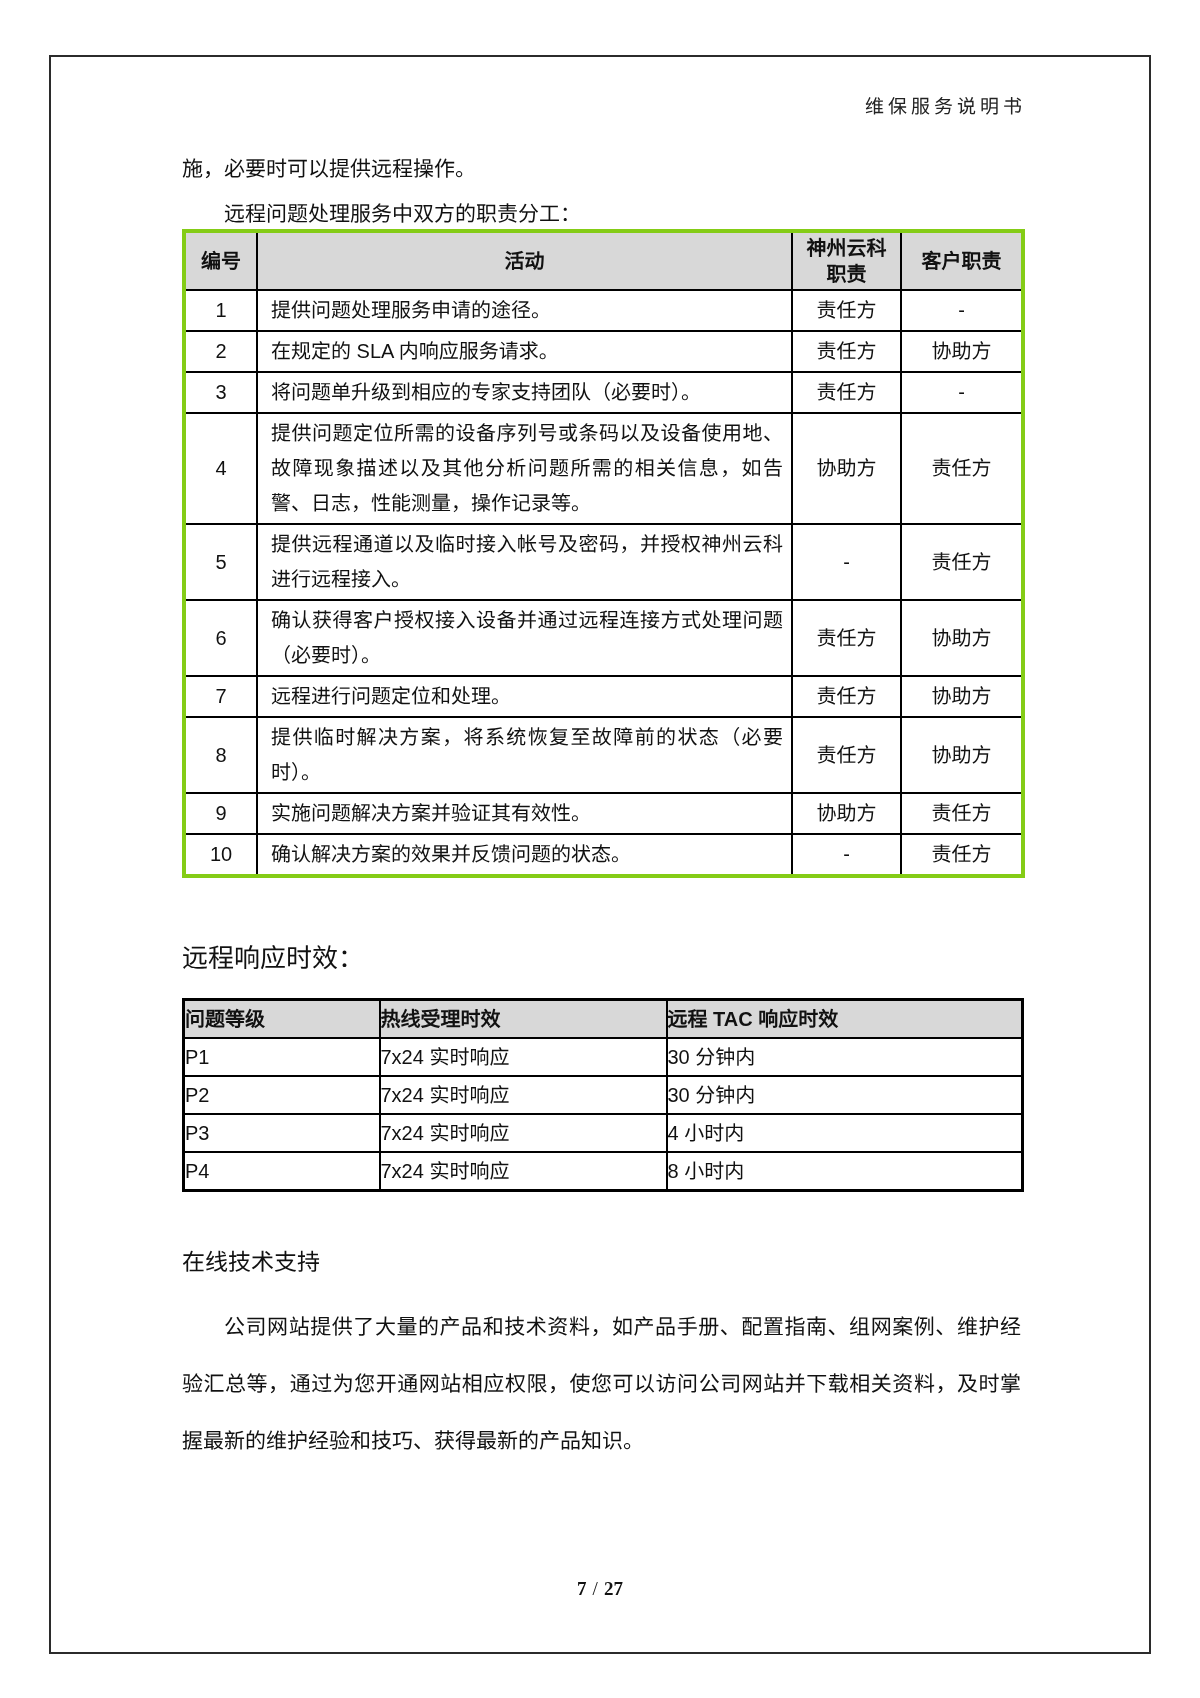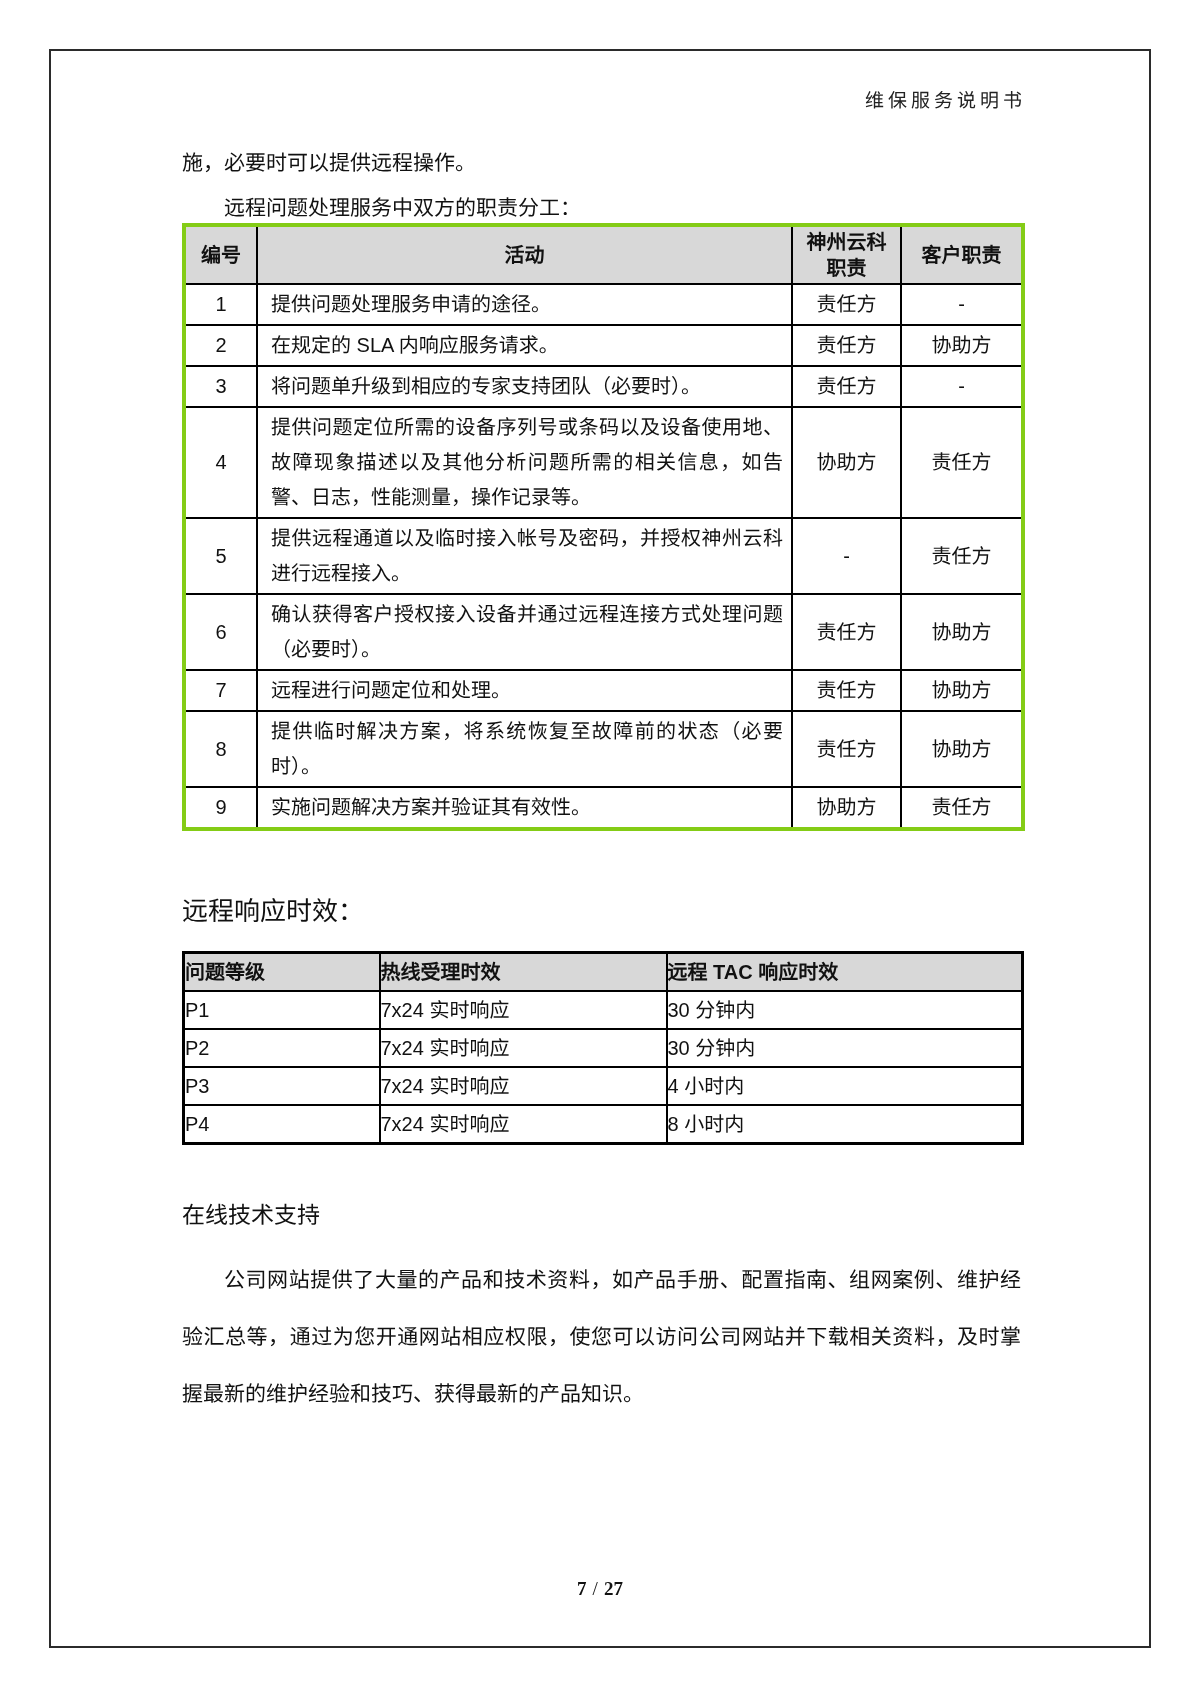--- a/index.html
+++ b/index.html
@@ -8,21 +8,21 @@
     width: 1200px;
     height: 1698px;
     background: #ffffff;
     font-family: "Liberation Sans", sans-serif;
     color: #111111;
     overflow: hidden;
   }
   .frame {
     position: absolute;
     left: 49px;
-    top: 49px;
+    top: 55px;
     width: 1098px;
     height: 1595px;
     border: 2px solid #2b2b2b;
     background: #ffffff;
   }
   .doc-header {
     margin: 34px 123px 0 0;
     text-align: right;
     font-family: "Liberation Serif", "DejaVu Serif", serif;
     font-size: 19px;
@@ -209,20 +209,26 @@
               <td class="c-act">提供临时解决方案，将系统恢复至故障前的状态（必要时）。</td>
               <td class="c-ven">责任方</td>
               <td class="c-cus">协助方</td>
             </tr>
             <tr>
               <td class="c-no">9</td>
               <td class="c-act">实施问题解决方案并验证其有效性。</td>
               <td class="c-ven">协助方</td>
               <td class="c-cus">责任方</td>
             </tr>
+            <tr>
+              <td class="c-no">10</td>
+              <td class="c-act">确认解决方案的效果并反馈问题的状态。</td>
+              <td class="c-ven">-</td>
+              <td class="c-cus">责任方</td>
+            </tr>
           </tbody>
       </table>
 
       <p class="section-title">远程响应时效：</p>
 
       <table class="resp">
         <colgroup>
           <col style="width:196px">
           <col style="width:287px">
           <col style="width:356px">

